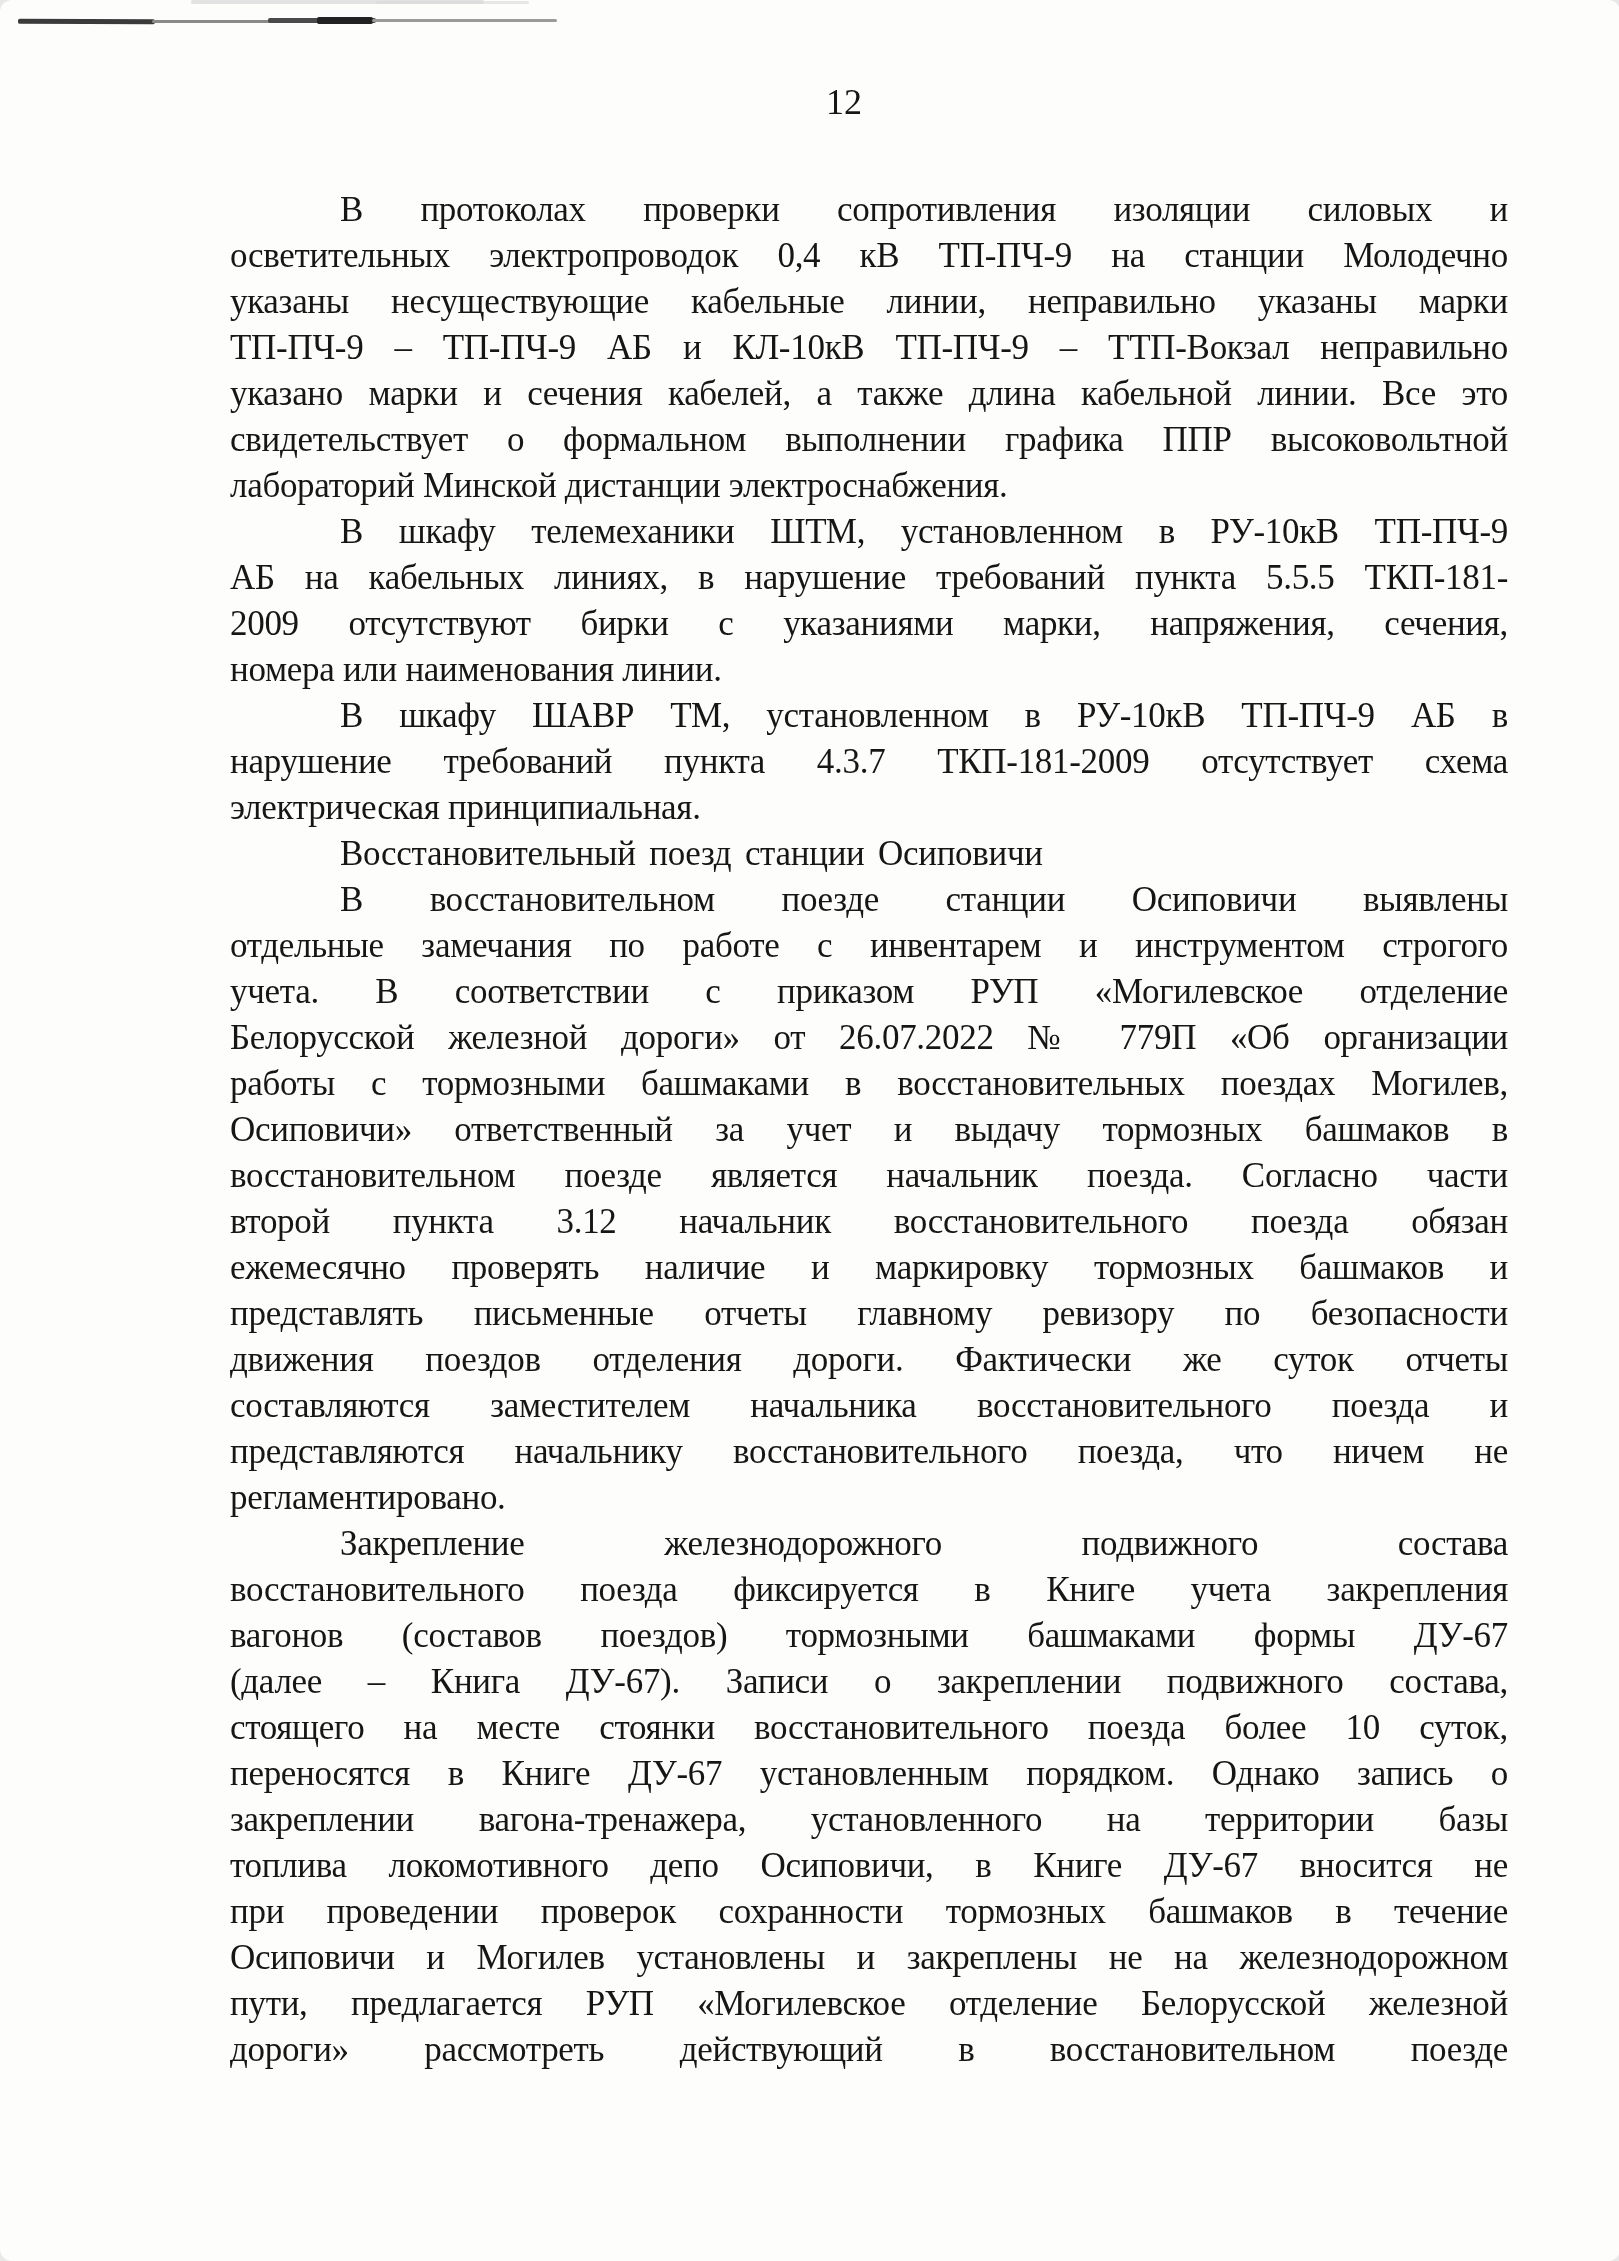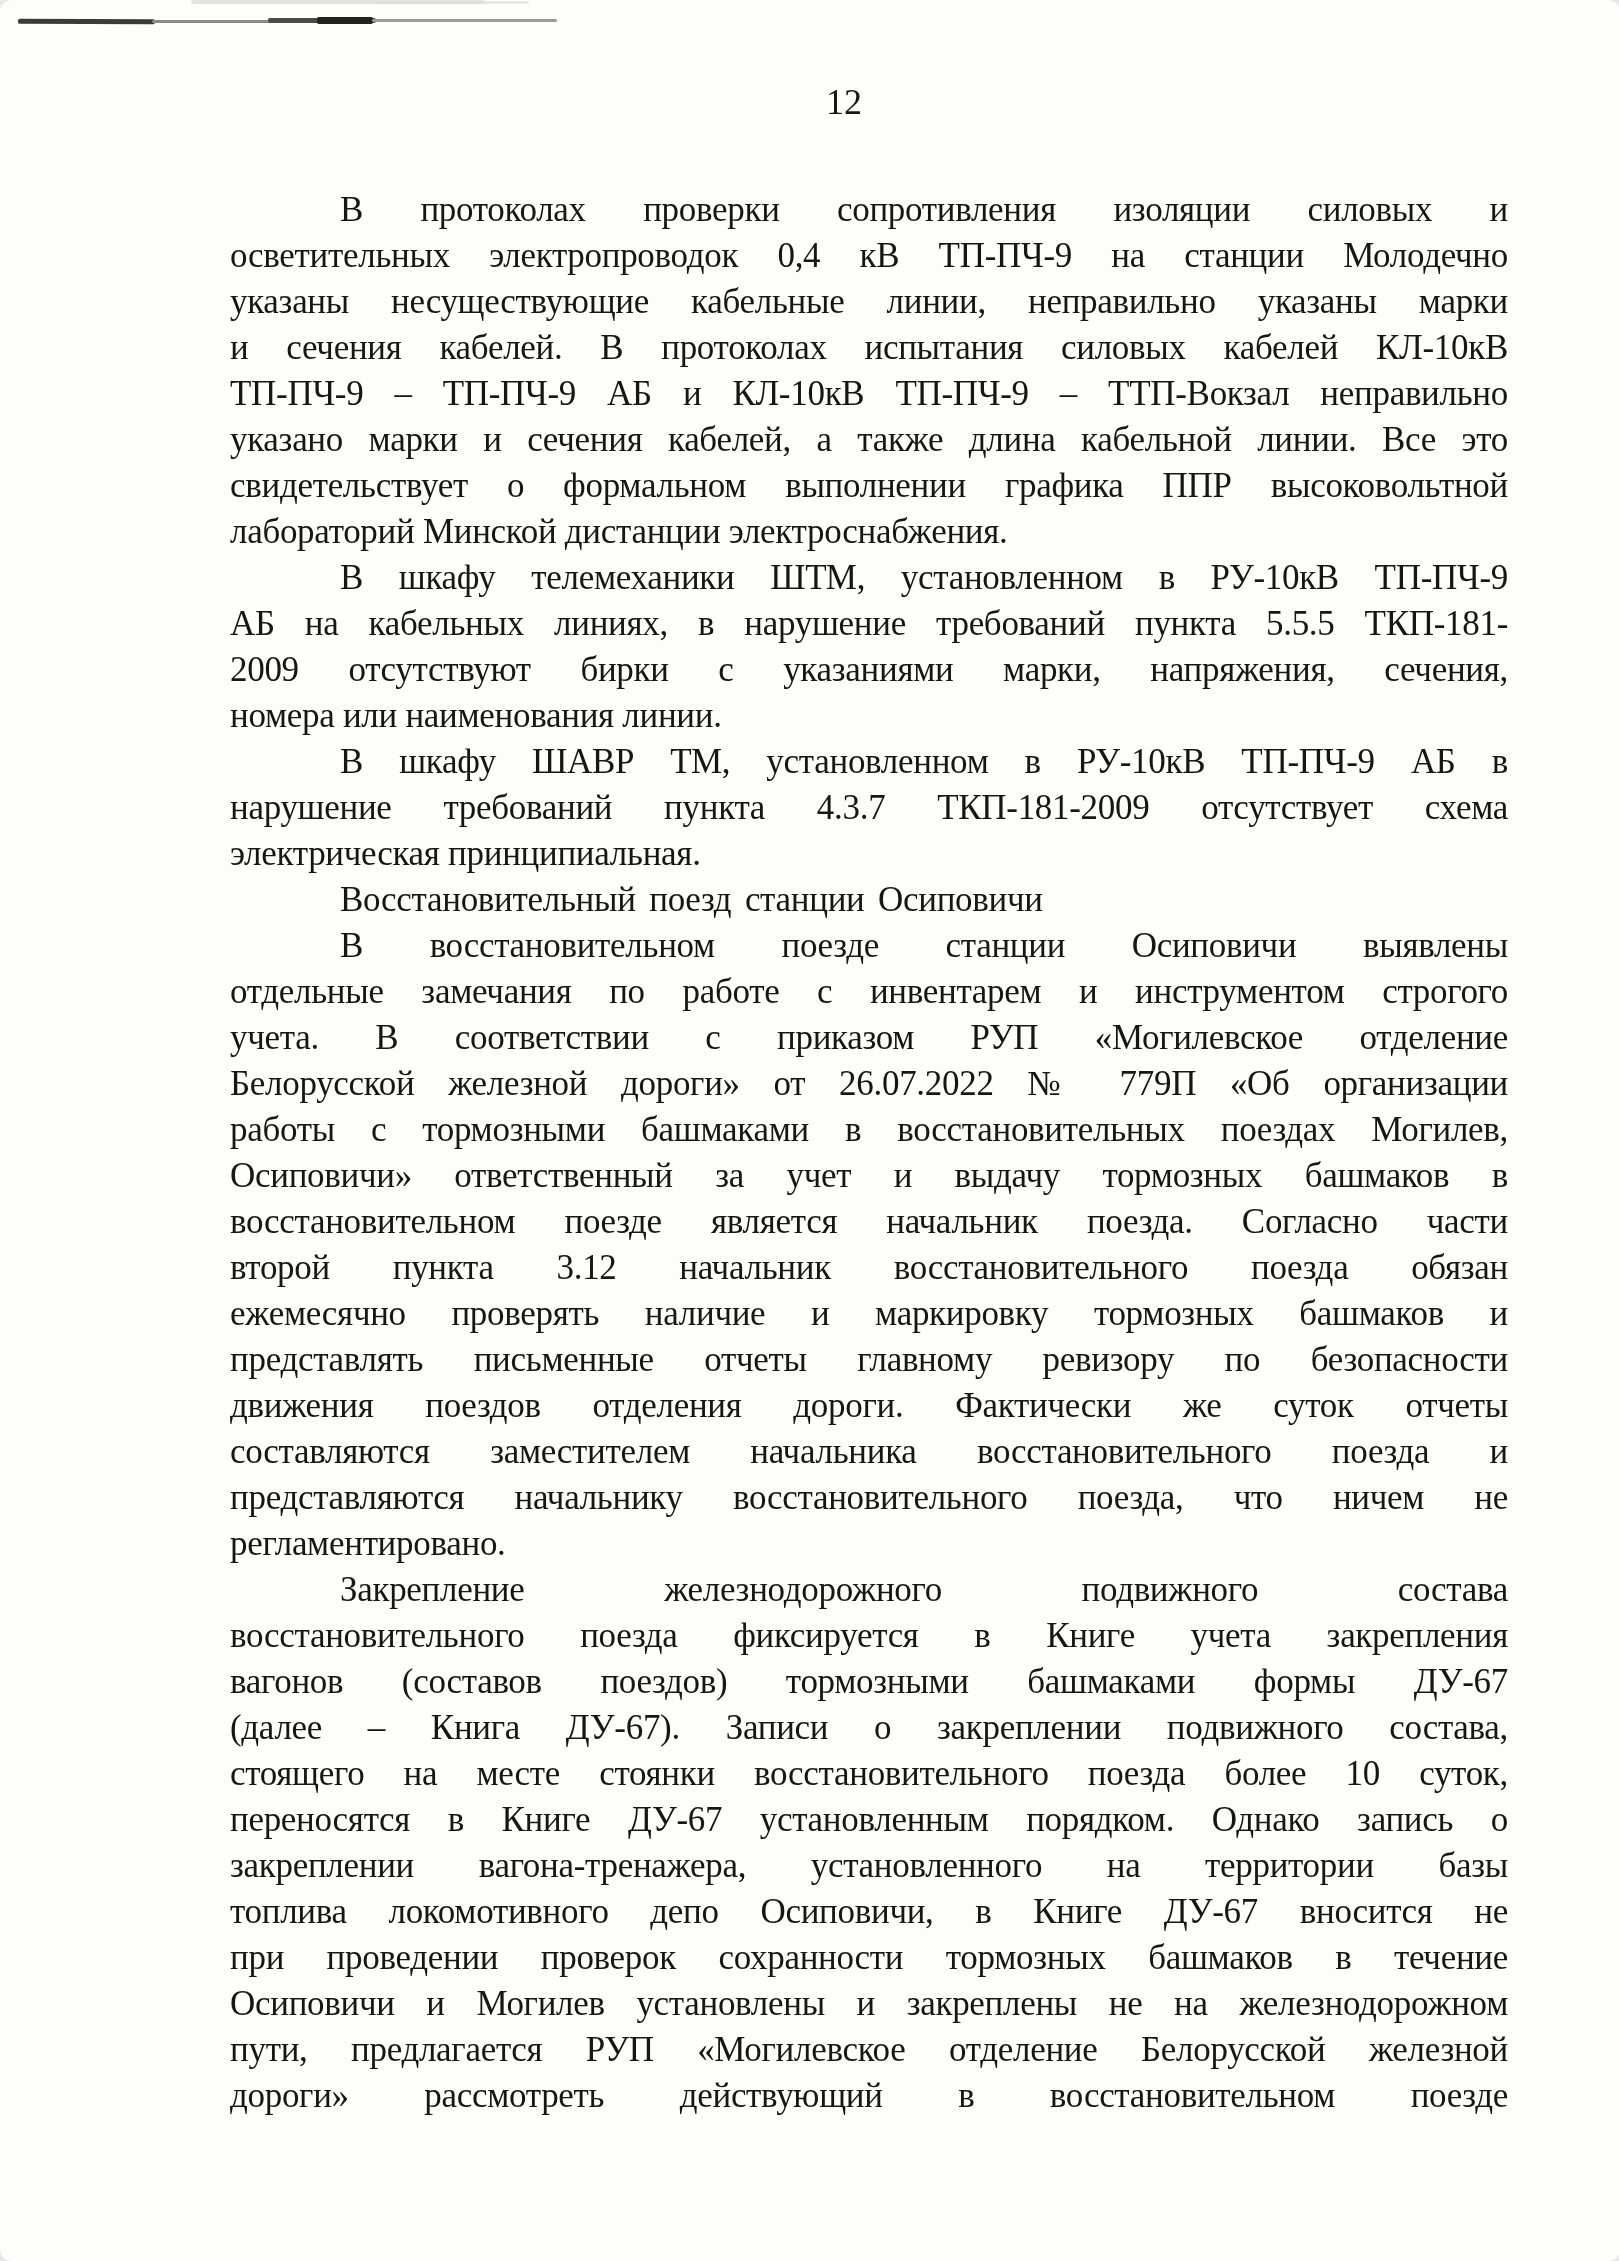--- a/index.html
+++ b/index.html
@@ -74,21 +74,20 @@
     <div class="artifact a4"></div>
     <div class="artifact a5"></div>
   </div>
 
   <div class="page-number">12</div>
 
   <div class="body-text" id="body-text">
       <div class="line indent">В протоколах проверки сопротивления изоляции силовых и</div>
       <div class="line">осветительных электропроводок 0,4 кВ ТП-ПЧ-9 на станции Молодечно</div>
       <div class="line">указаны несуществующие кабельные линии, неправильно указаны марки</div>
-      <div class="line">и сечения кабелей. В протоколах испытания силовых кабелей КЛ-10кВ</div>
       <div class="line">ТП-ПЧ-9 – ТП-ПЧ-9 АБ и КЛ-10кВ ТП-ПЧ-9 – ТТП-Вокзал неправильно</div>
       <div class="line">указано марки и сечения кабелей, а также длина кабельной линии. Все это</div>
       <div class="line">свидетельствует о формальном выполнении графика ППР высоковольтной</div>
       <div class="line final">лабораторий Минской дистанции электроснабжения.</div>
       <div class="line indent">В шкафу телемеханики ШТМ, установленном в РУ-10кВ ТП-ПЧ-9</div>
       <div class="line">АБ на кабельных линиях, в нарушение требований пункта 5.5.5 ТКП-181-</div>
       <div class="line">2009 отсутствуют бирки с указаниями марки, напряжения, сечения,</div>
       <div class="line final">номера или наименования линии.</div>
       <div class="line indent">В шкафу ШАВР ТМ, установленном в РУ-10кВ ТП-ПЧ-9 АБ в</div>
       <div class="line">нарушение требований пункта 4.3.7 ТКП-181-2009 отсутствует схема</div>

